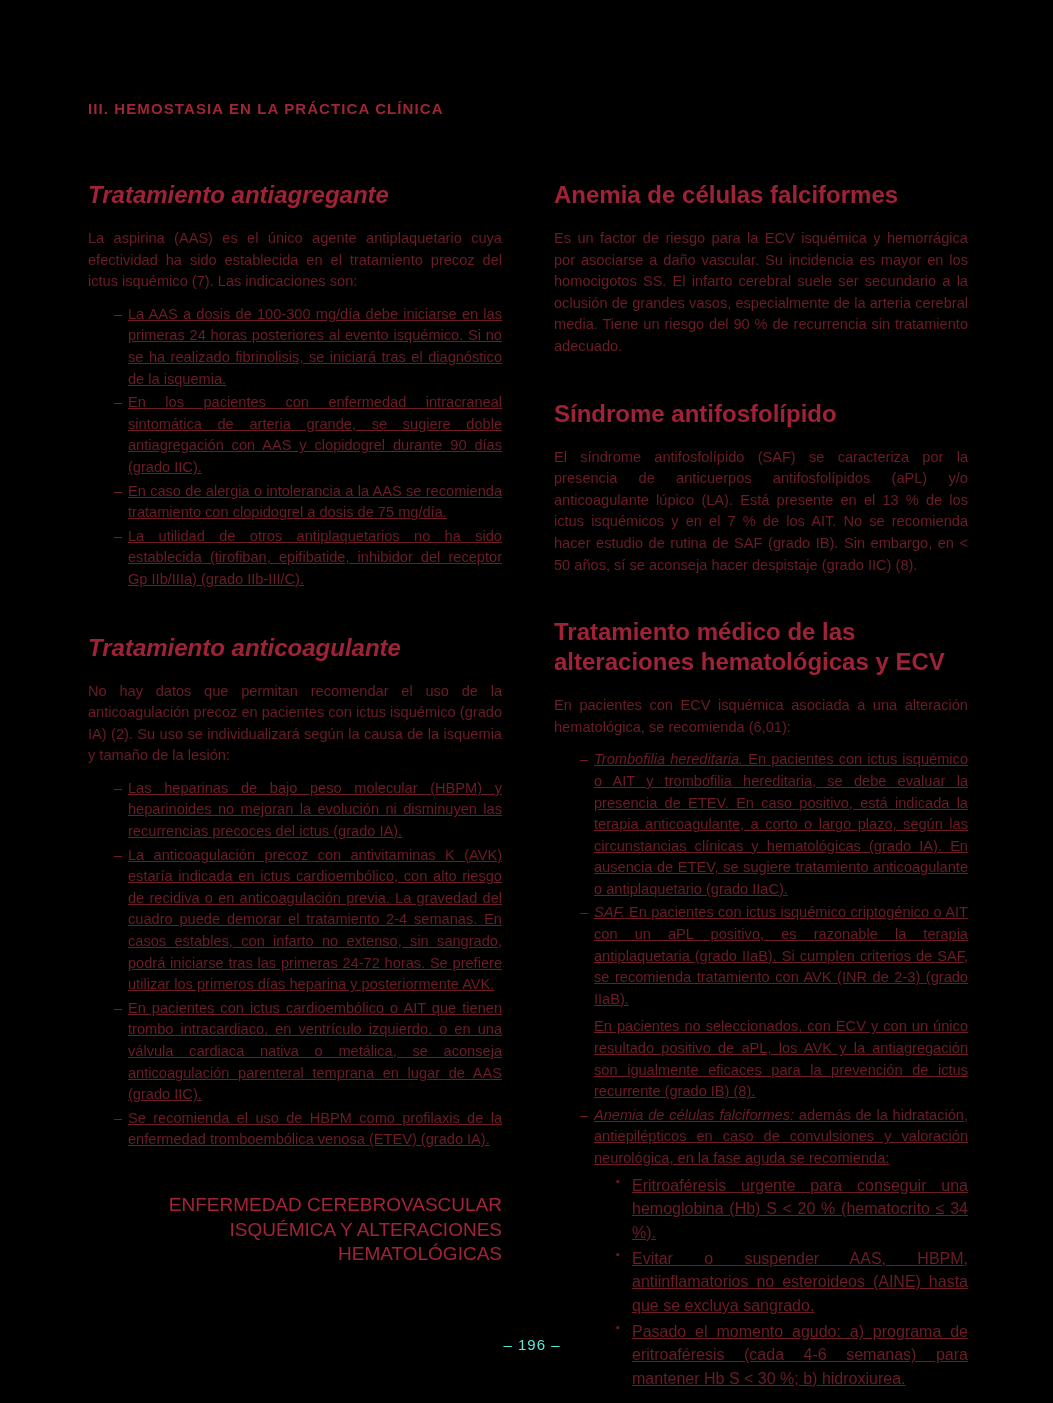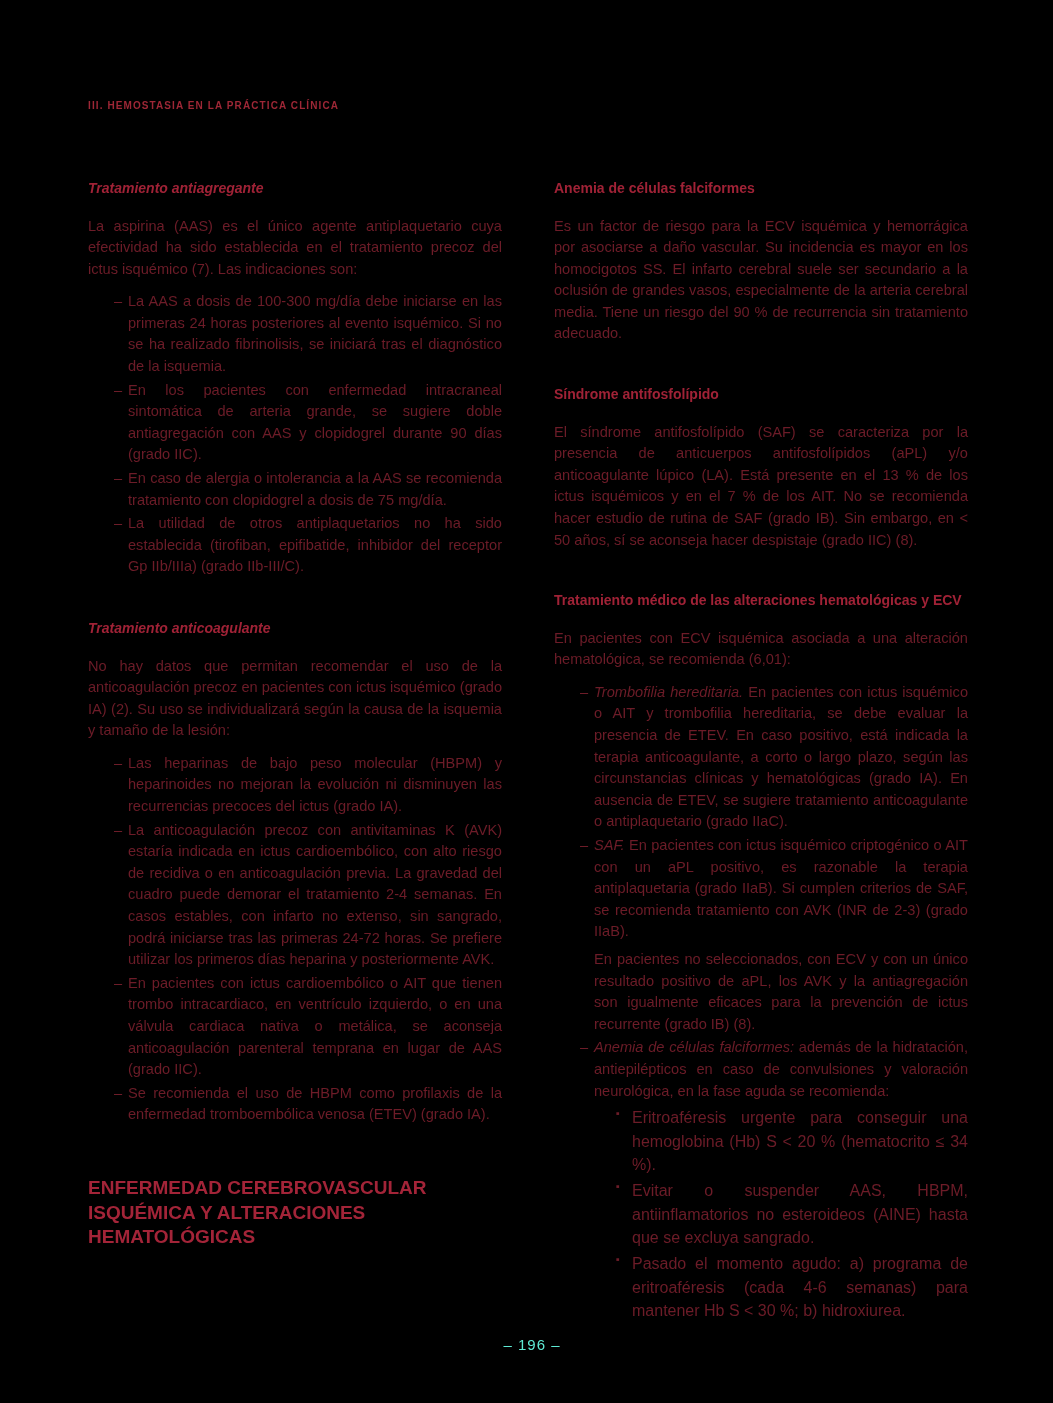--- a/index.html
+++ b/index.html
@@ -17,56 +17,57 @@
   }
   .page {
     position: absolute;
     inset: 0;
     padding: 0;
   }
   .running-head {
     position: absolute;
     left: 88px;
     top: 100px;
-    font-size: 10px;
+    font-size: 15px;
     letter-spacing: 1.1px;
     font-weight: bold;
     color: #9e2736;
     text-transform: uppercase;
     font-stretch: condensed;
   }
   .cols {
     position: absolute;
     left: 88px;
     top: 180px;
     width: 880px;
     display: flex;
     gap: 52px;
   }
   .col {
     width: 430px;
   }
   h2.section-head {
-    font-size: 14px;
+    font-size: 24px;
     font-weight: bold;
     font-style: italic;
     color: #a02236;
     margin: 0 0 18px 0;
     line-height: 1.25;
   }
   h2.section-head.upright {
     font-style: normal;
   }
   h2.block-head {
     font-size: 19px;
-    font-weight: bold;
+    font-weight: normal;
     color: #a32438;
-    margin: 8px 0 16px 0;
+    margin: 0 0 16px 0;
     line-height: 1.3;
     text-transform: uppercase;
+    text-align: right;
   }
   p.body {
     font-size: 14.6px;
     line-height: 1.48;
     margin: 0 0 11px 0;
     color: #6d1c28;
     text-align: justify;
   }
   ul.dash-list {
     list-style: none;
@@ -74,20 +75,21 @@
     padding: 0 0 0 26px;
   }
   ul.dash-list > li {
     position: relative;
     font-size: 14.6px;
     line-height: 1.48;
     color: #6d1c28;
     margin-bottom: 2px;
     text-align: justify;
     padding-left: 14px;
+    text-decoration: underline;
   }
   ul.dash-list > li::before {
     content: "–";
     position: absolute;
     left: 0;
     top: 0;
   }
   ul.bullet-list {
     list-style: none;
     margin: 4px 0 4px 0;

